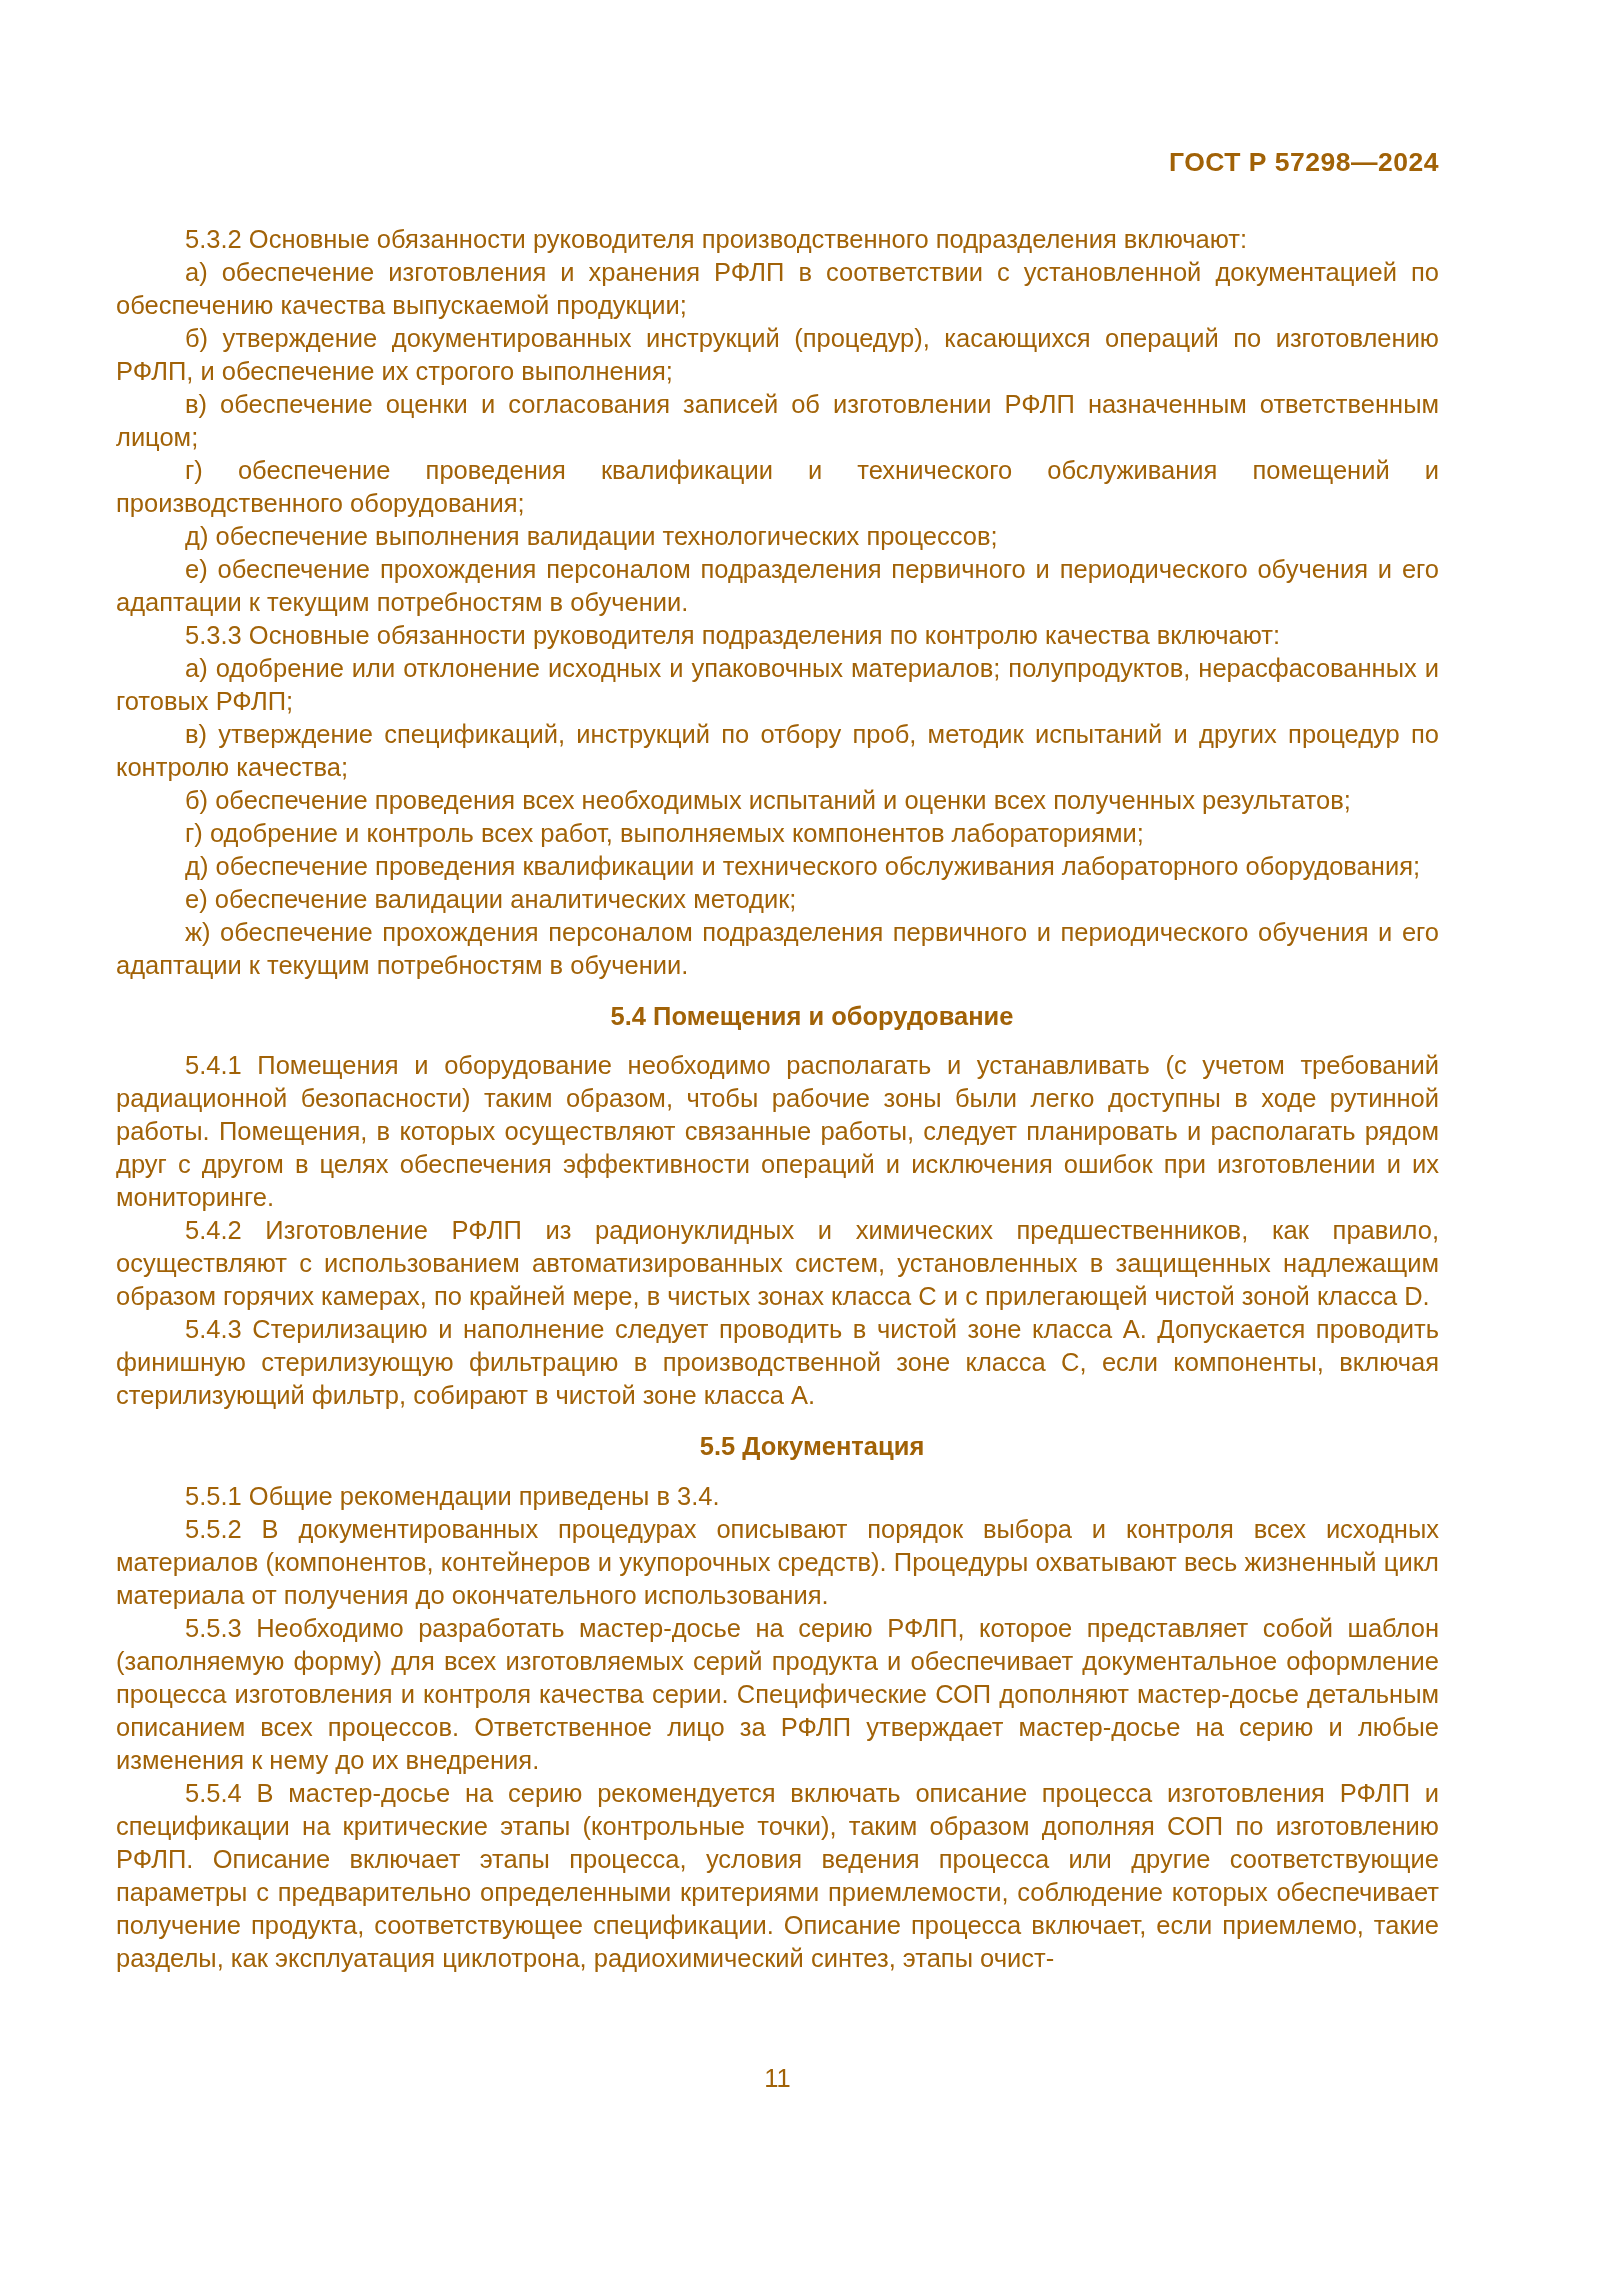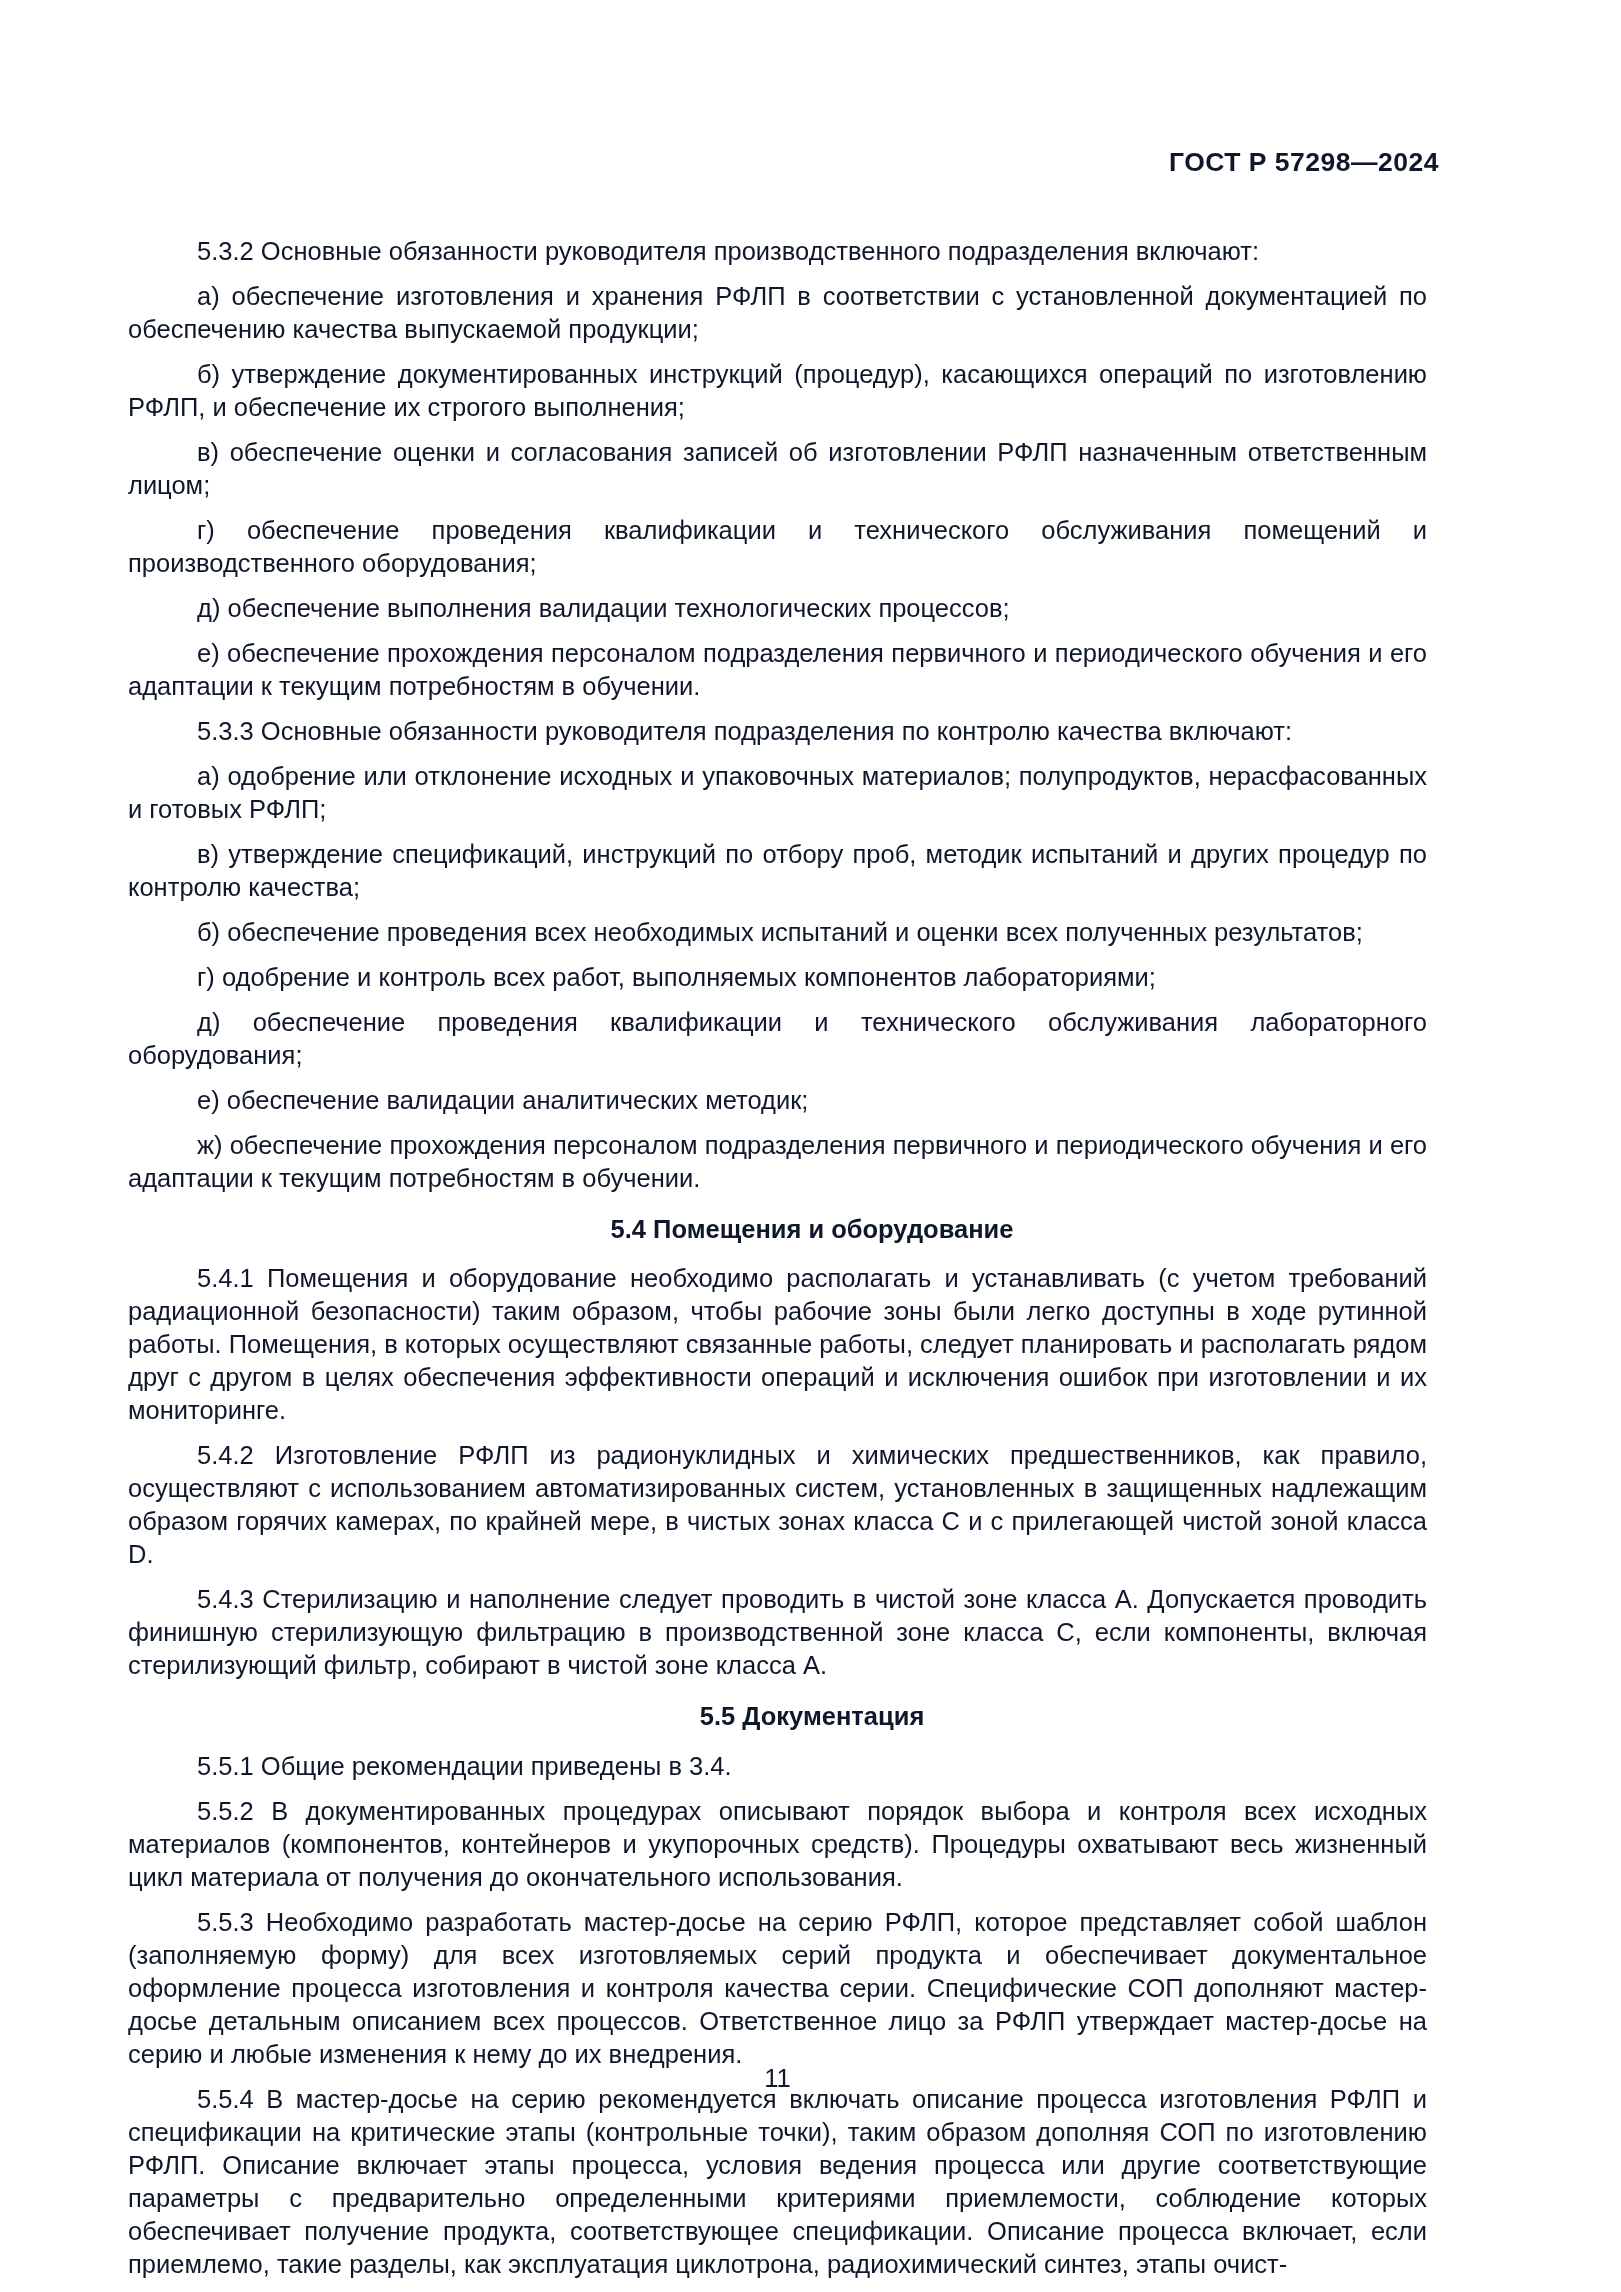--- a/index.html
+++ b/index.html
@@ -8,21 +8,21 @@
     padding: 0;
     background: #ffffff;
   }
   .page {
     position: relative;
     width: 1621px;
     height: 2293px;
     background: #ffffff;
     overflow: hidden;
     font-family: "Liberation Sans", sans-serif;
-    color: #0f172a;
+    color: #a16207;
   }
   .running-header {
     position: absolute;
     top: 147px;
     left: 116px;
     width: 1323px;
     text-align: right;
     font-size: 26.5px;
     font-weight: bold;
     letter-spacing: 0.5px;
@@ -32,21 +32,21 @@
     position: absolute;
     top: 223px;
     left: 116px;
     width: 1323px;
     font-size: 25.5px;
     line-height: 33px;
     text-align: justify;
     hyphens: manual;
   }
   .para {
-    margin: 12px;
+    margin: 0;
     text-indent: 69px;
   }
   .heading {
     margin: 17.6px 0 16.7px 0;
     font-weight: bold;
     text-indent: 69px;
     text-align: center;
   }
   .page-number {
     position: absolute;

